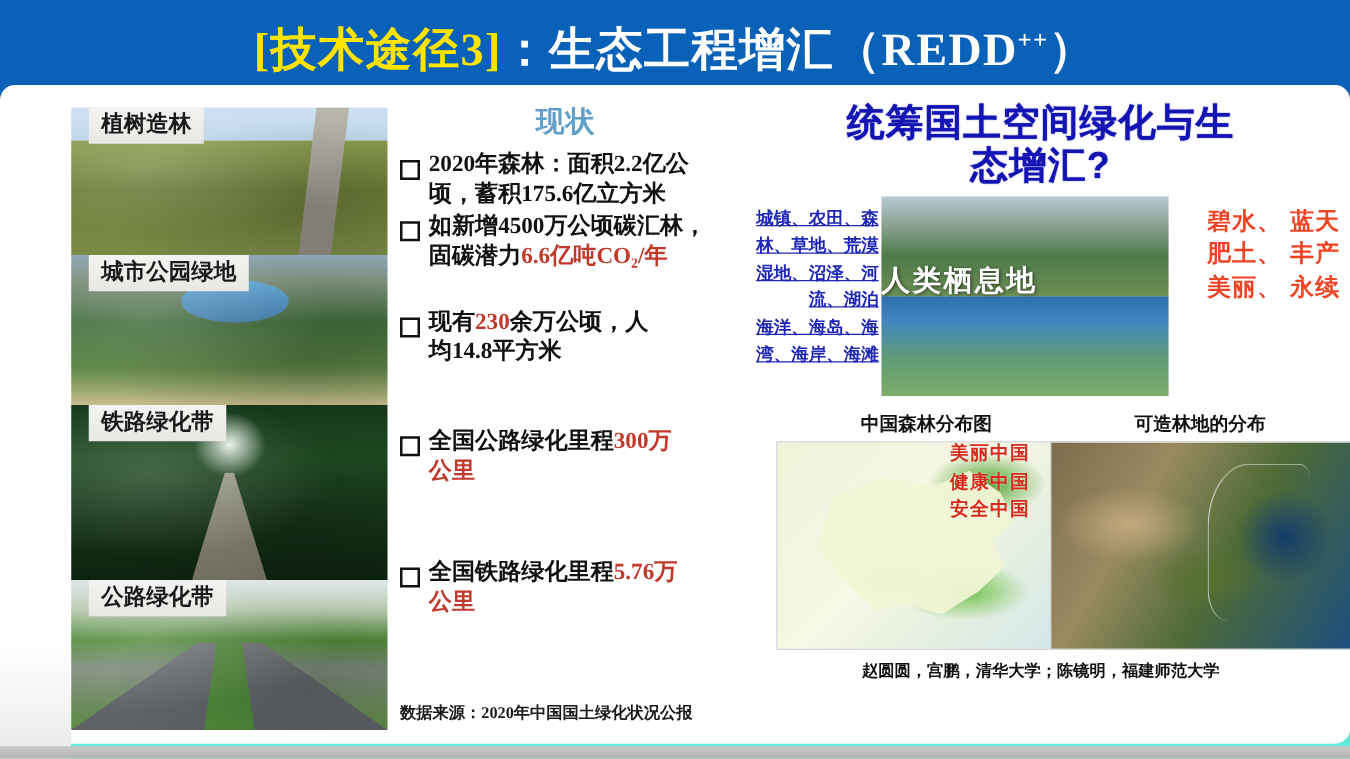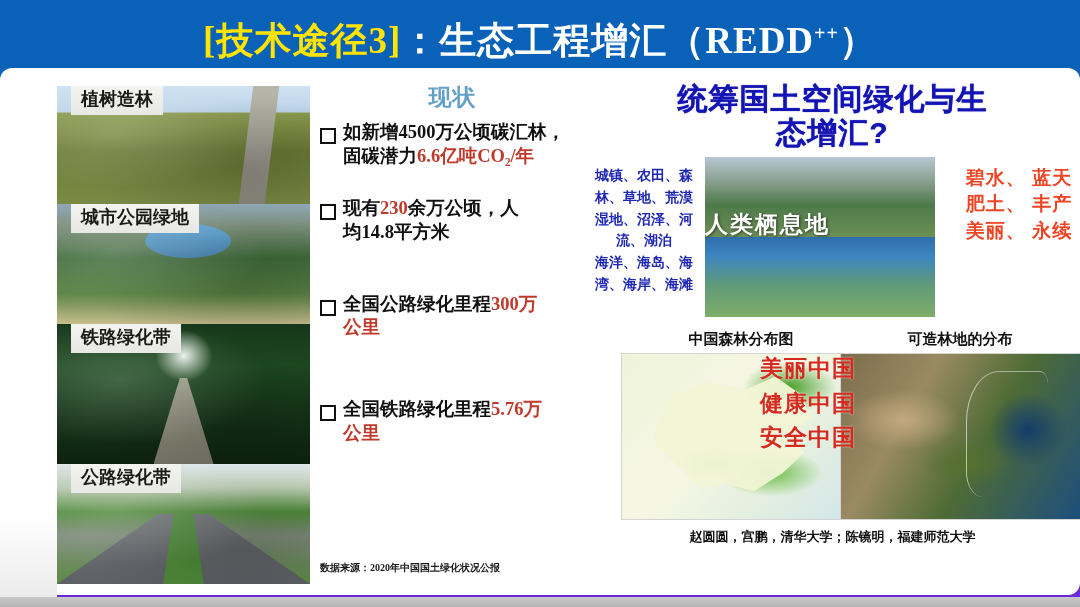--- a/index.html
+++ b/index.html
@@ -1,21 +1,21 @@
 <!DOCTYPE html>
 <html><head>
 <meta charset="utf-8">
 <style>
   html,body{margin:0;padding:0;}
   body{
     width:1080px;height:607px;
     font-family:"Liberation Sans","DejaVu Sans",sans-serif;
     background:#ffffff;overflow:hidden;
   }
-  .slide{position:relative;width:1080px;height:607px;background:#6d28d9;}
+  .slide{position:relative;width:1080px;height:607px;background:#5eead4;}
 
   
   .header{
     position:absolute;left:0;top:0;width:1080px;height:80px;
     background:#0a62b8;
     display:flex;align-items:center;justify-content:center;
   }
   .header-inner{
     white-space:nowrap;font-size:37px;font-weight:bold;
     letter-spacing:1px;line-height:1;
@@ -90,37 +90,38 @@
     font-size:18.5px;line-height:1.28;color:#111;font-weight:bold;
     font-family:"Liberation Serif","DejaVu Serif",serif;
   }
   .red{color:#c0392b;}
   .gap-a{height:27px;}
   .gap-b{height:46px;}
   .gap-c{height:56px;}
 
   .source{
     position:absolute;left:320px;top:493px;width:330px;
-    font-size:10px;color:#1a1a1a;font-weight:bold;
+    font-size:13px;color:#1a1a1a;font-weight:bold;
     font-family:"Liberation Serif","DejaVu Serif",serif;
   }
 
   
   .right{position:absolute;left:585px;top:8px;width:495px;height:515px;}
   .right-title{
     text-align:center;color:#1414b4;font-weight:bold;font-size:30px;
     line-height:1.12;margin:6px 0 8px 0;letter-spacing:1px;
     text-shadow:0 0 1px #1414b4;
   }
   .mid-row{position:relative;height:165px;}
   .cat-list{
     position:absolute;left:0;top:8px;width:118px;
     color:#1f28b4;font-weight:bold;font-size:14px;line-height:1.55;
-    text-align:center;
-    font-family:"Liberation Serif","DejaVu Serif",serif;
+    text-align:right;
+    font-family:"Liberation Serif","DejaVu Serif",serif;
+    text-decoration:underline;
   }
   .cat-list div{white-space:nowrap;}
   .hab{
     position:absolute;left:120px;top:0;width:230px;height:160px;overflow:hidden;
   }
   .hab-top{position:absolute;left:0;top:0;width:230px;height:80px;
     background:linear-gradient(180deg,#b7c8d4 0%,#8aa08f 30%,#4d7a4a 60%,#6d8f55 100%);}
   .hab-bot{position:absolute;left:0;top:80px;width:230px;height:80px;
     background:linear-gradient(180deg,#2f6fae 0%,#3f86bf 25%,#5f9a78 60%,#7fae6a 100%);}
   .hab-label{
@@ -168,21 +169,21 @@
       linear-gradient(120deg,#7c6c4c 0%,#9a8a62 30%,#4e6b36 58%,#1d4e7e 100%);
   }
   .map-sat .coast{
     position:absolute;left:52%;top:10%;width:34%;height:76%;
     border-left:1.5px solid rgba(255,255,255,.6);
     border-top:1.5px solid rgba(255,255,255,.45);
     border-radius:40% 10% 30% 20%;
   }
   .map-overlay{
     position:absolute;left:175px;top:22px;width:150px;z-index:9;
-    color:#d42b1e;font-weight:bold;font-size:23px;line-height:1.5;
+    color:#d42b1e;font-weight:bold;font-size:15px;line-height:1.5;
     letter-spacing:1px;
     font-family:"Liberation Serif","DejaVu Serif",serif;
     text-shadow:0 0 2px rgba(255,255,255,.7);
   }
   .credit{
     position:absolute;left:0;right:0;top:198px;text-align:center;
     font-size:13px;font-weight:bold;color:#111;
     font-family:"Liberation Serif","DejaVu Serif",serif;
   }
 
@@ -232,20 +233,27 @@
         <div class="road"></div>
         <div class="road2"></div>
         <div class="photo-label lbl-3">公路绿化带</div>
       </div>
 
     </div>
 
     <div class="mid">
       <div class="mid-title">现状</div>
       <div id="bullet-host">
+          <div class="bullet">
+            <div class="box"></div>
+            <div class="txt">
+              <div><span>2020年森林：面积2.2亿公</span></div>
+              <div><span>顷，蓄积175.6亿立方米</span></div>
+            </div>
+          </div>
           <div class="bullet">
             <div class="box"></div>
             <div class="txt">
               <div><span>如新增4500万公顷碳汇林，</span></div>
               <div><span>固碳潜力</span><span class="red">6.6亿吨CO₂/年</span></div>
             </div>
           </div>
           <div class="gap-a"></div>
           <div class="bullet">
             <div class="box"></div>

